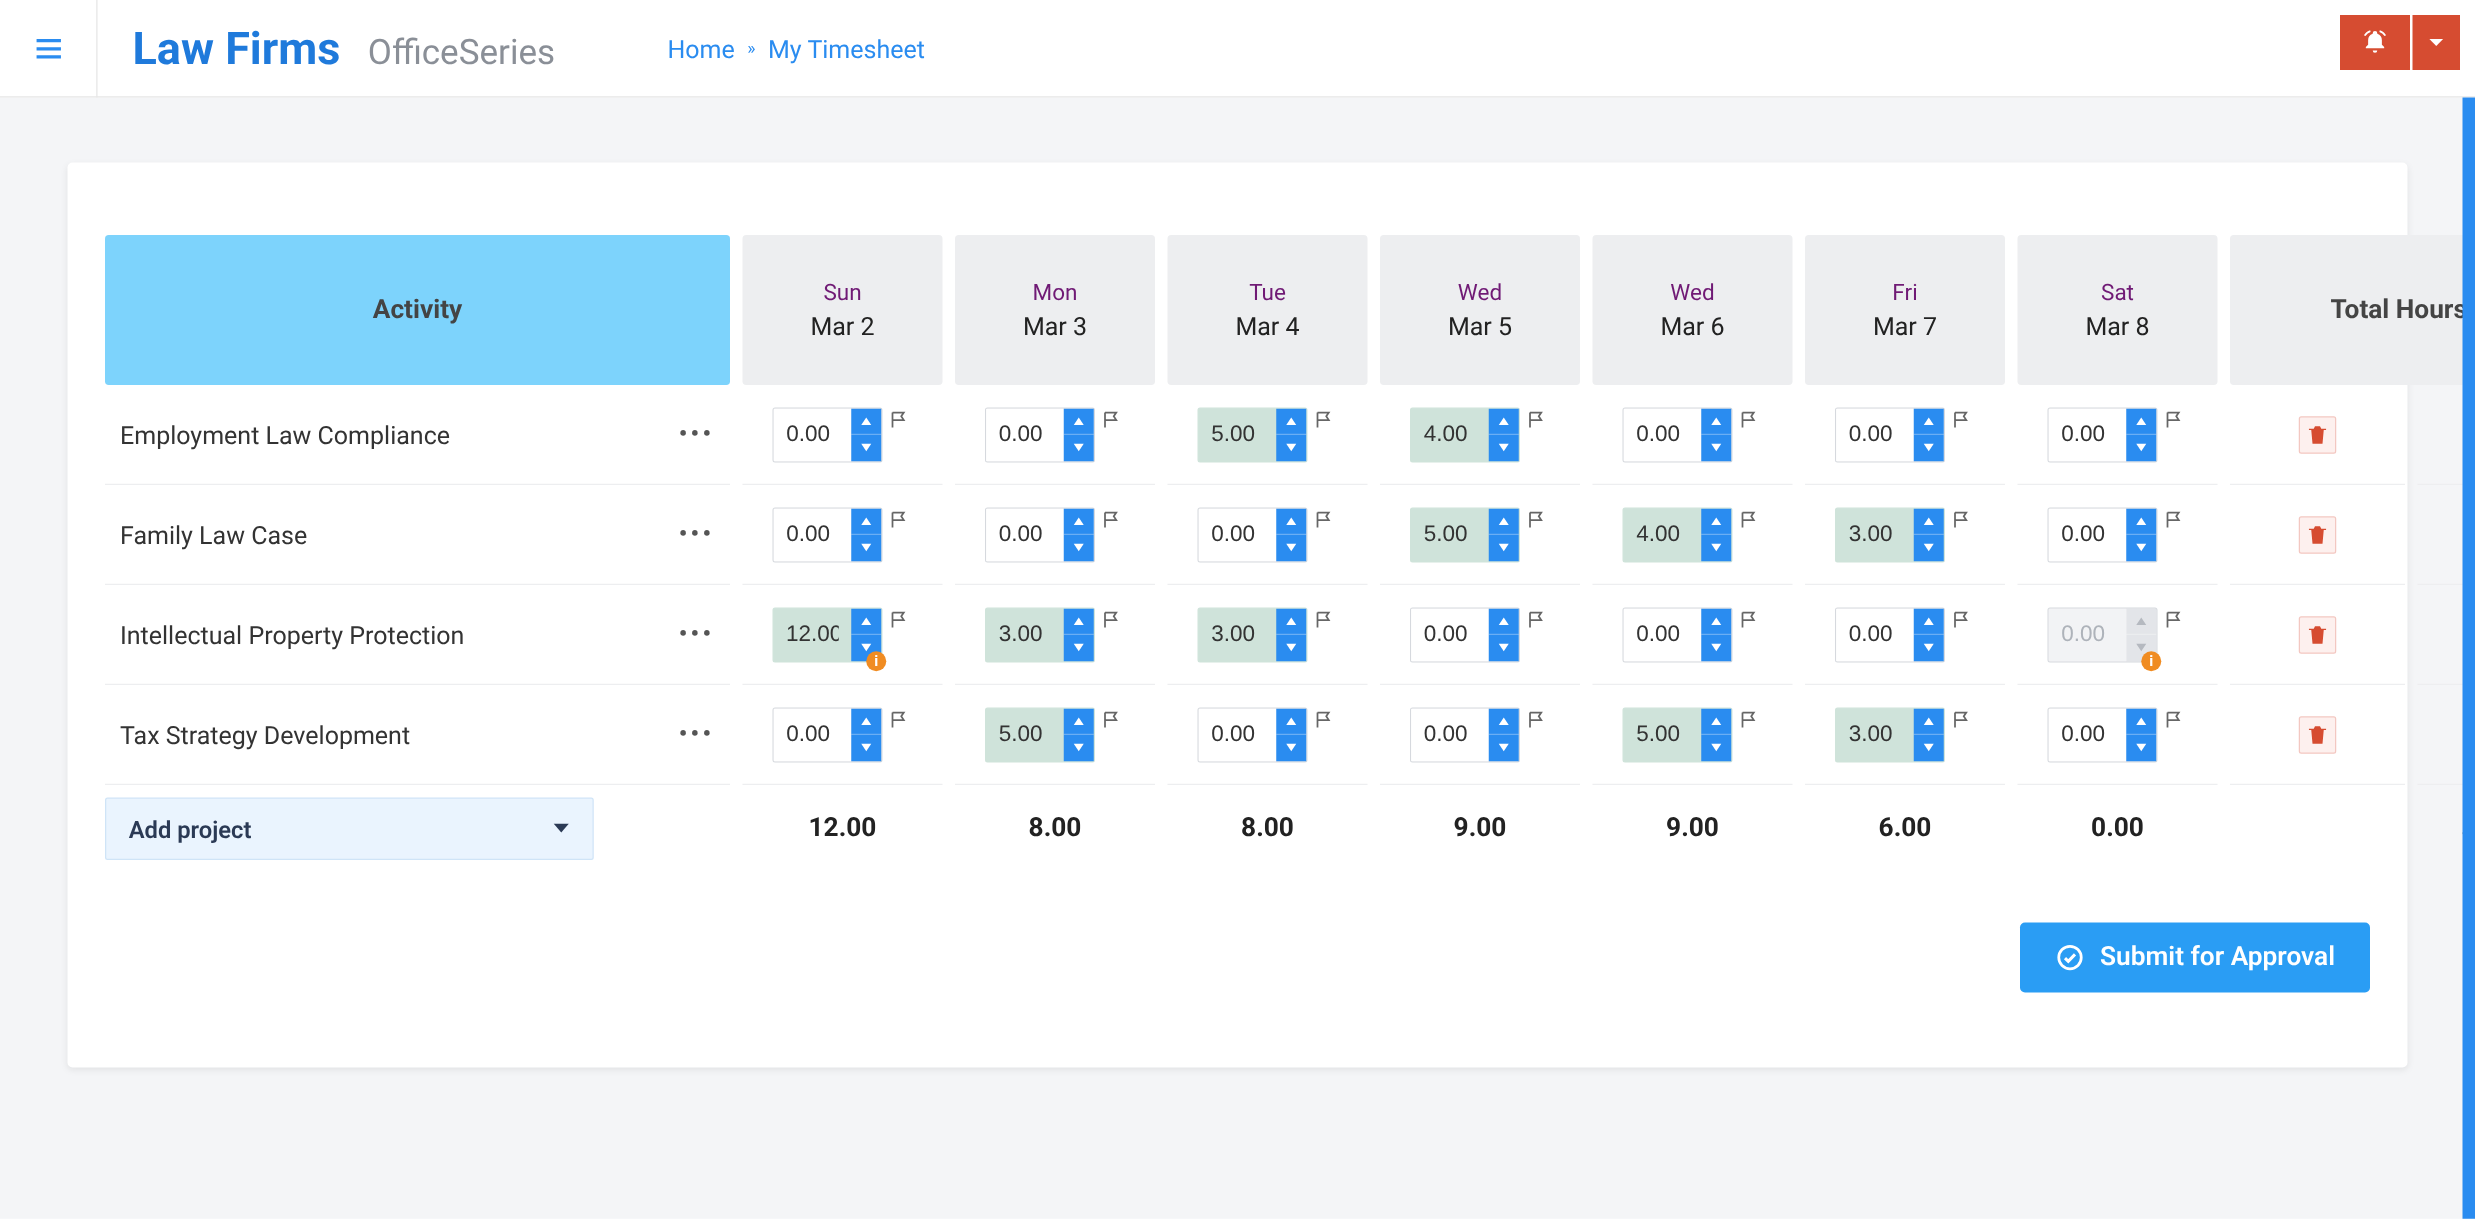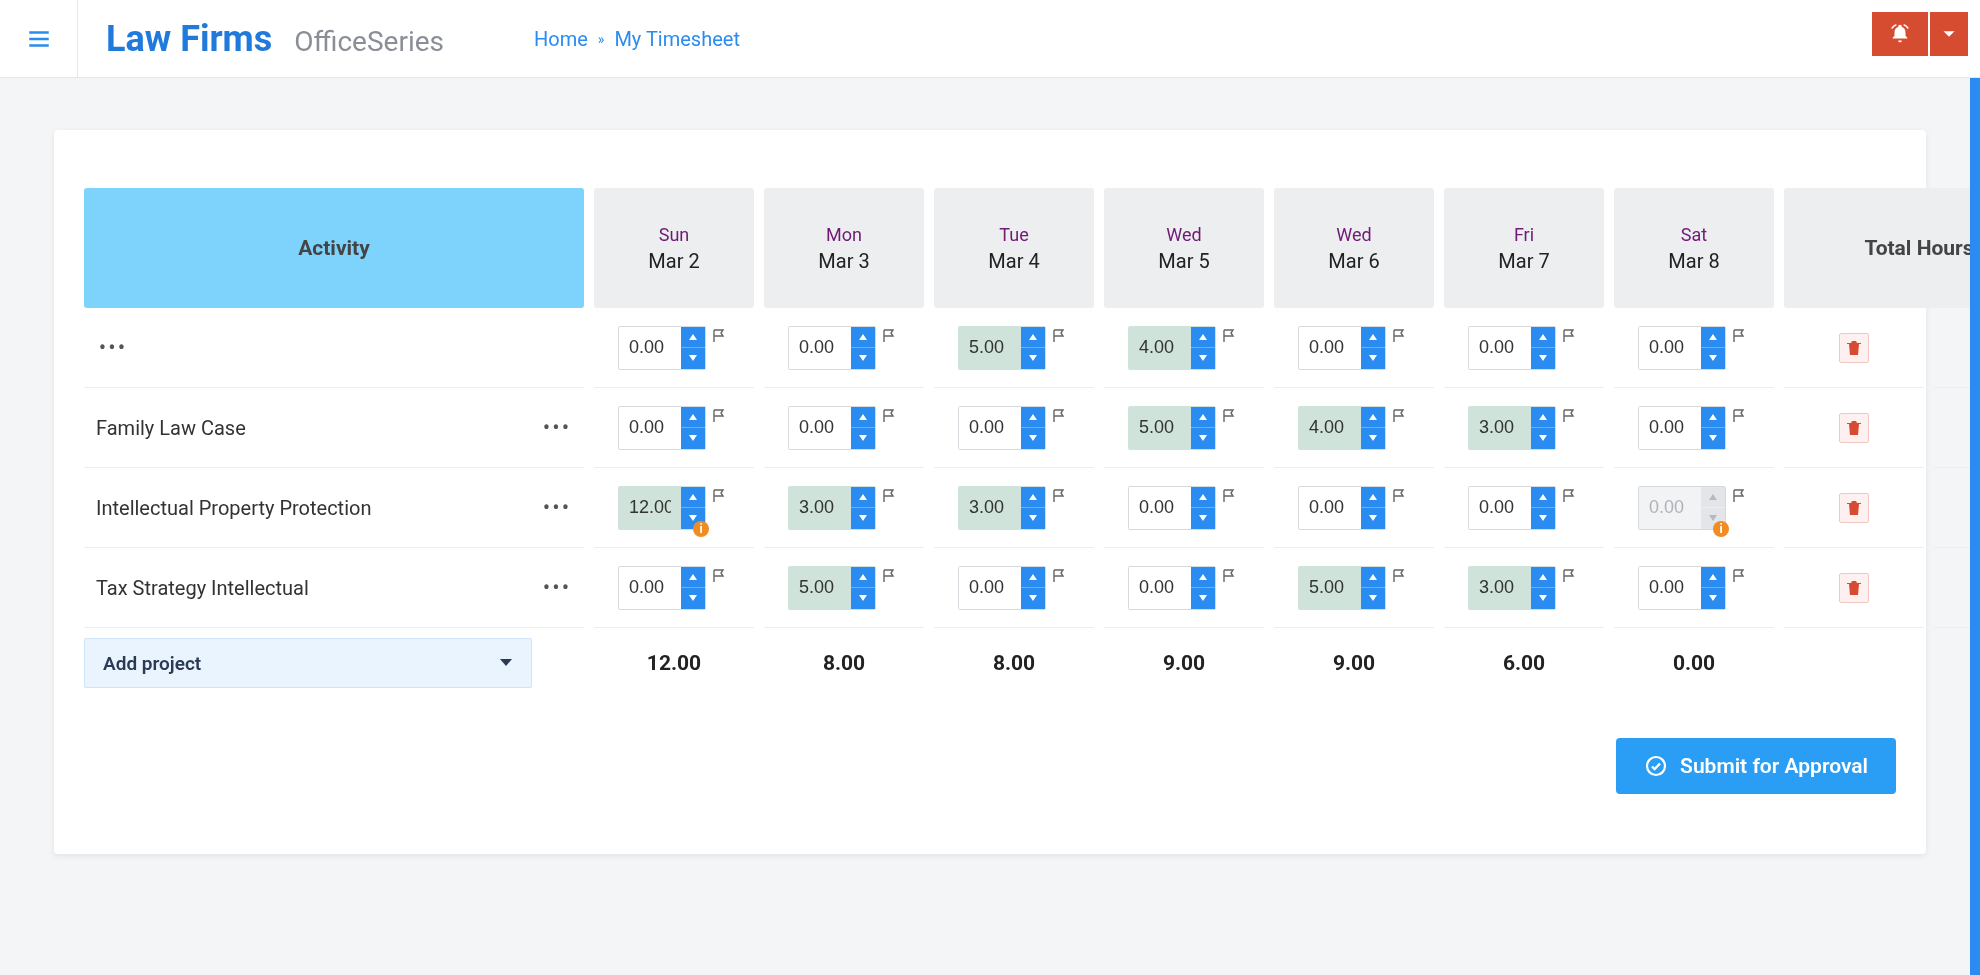--- a/index.html
+++ b/index.html
@@ -214,21 +214,21 @@
   .total-cell { justify-content: flex-end; padding-right: 18px; font-size: 21px; font-weight: 700; color: #222; }
 
   
   .footer-cell { display: flex; align-items: center; height: 70px; font-size: 21px; font-weight: 700; color: #222; justify-content: center; }
   .footer-cell.first { justify-content: flex-start; }
   .footer-cell.grand { justify-content: flex-end; padding-right: 18px; font-size: 26px; grid-column: span 2; }
   .add-project {
     background: #eaf4fe;
     border: 1px solid #cfe4f7;
     height: 50px;
-    width: 448px;
+    width: 391px;
     display: flex;
     align-items: center;
     justify-content: space-between;
     padding: 0 18px;
     cursor: pointer;
     border-radius: 2px;
   }
   .add-project-label { font-size: 19px; font-weight: 600; color: #2b3a55; }
   .add-project svg { width: 14px; height: 10px; }
 
@@ -336,20 +336,21 @@
           <span class="date">Mar 7</span>
         </div>
         <div class="hdr hdr-day">
           <span class="dow">Sat</span>
           <span class="date">Mar 8</span>
         </div>
         <div class="hdr hdr-total">
           <span>Total Hours</span>
         </div>
         <div class="row-cell row-name">
+          <span class="name-text">Employment Law Compliance</span>
           <span class="more">•••</span>
         </div>
         <div class="row-cell day-cell">
           <div class="day-inner">
             <div class="num-wrap">
               <input class="num-input" value="0.00" style="">
               <div class="spin">
                 <div class="spin-btn">
                   <svg viewBox="0 0 10 8">
                     <path fill="#fff" d="M5 1l4 6H1z"></path>
@@ -877,21 +878,21 @@
         </div>
         <div class="row-cell trash-cell">
           <div class="trash-btn">
             <svg viewBox="0 0 14 16">
               <path fill="#d64c31" d="M2 4h10l-1 11H3L2 4zm3-3h4l1 2H4l1-2zM0 3h14v1H0z"></path>
             </svg>
           </div>
         </div>
         <div class="row-cell total-cell">18.00</div>
         <div class="row-cell row-name">
-          <span class="name-text">Tax Strategy Intellectual</span>
+          <span class="name-text">Tax Strategy Development</span>
           <span class="more">•••</span>
         </div>
         <div class="row-cell day-cell">
           <div class="day-inner">
             <div class="num-wrap">
               <input class="num-input" value="0.00" style="">
               <div class="spin">
                 <div class="spin-btn">
                   <svg viewBox="0 0 10 8">
                     <path fill="#fff" d="M5 1l4 6H1z"></path>

